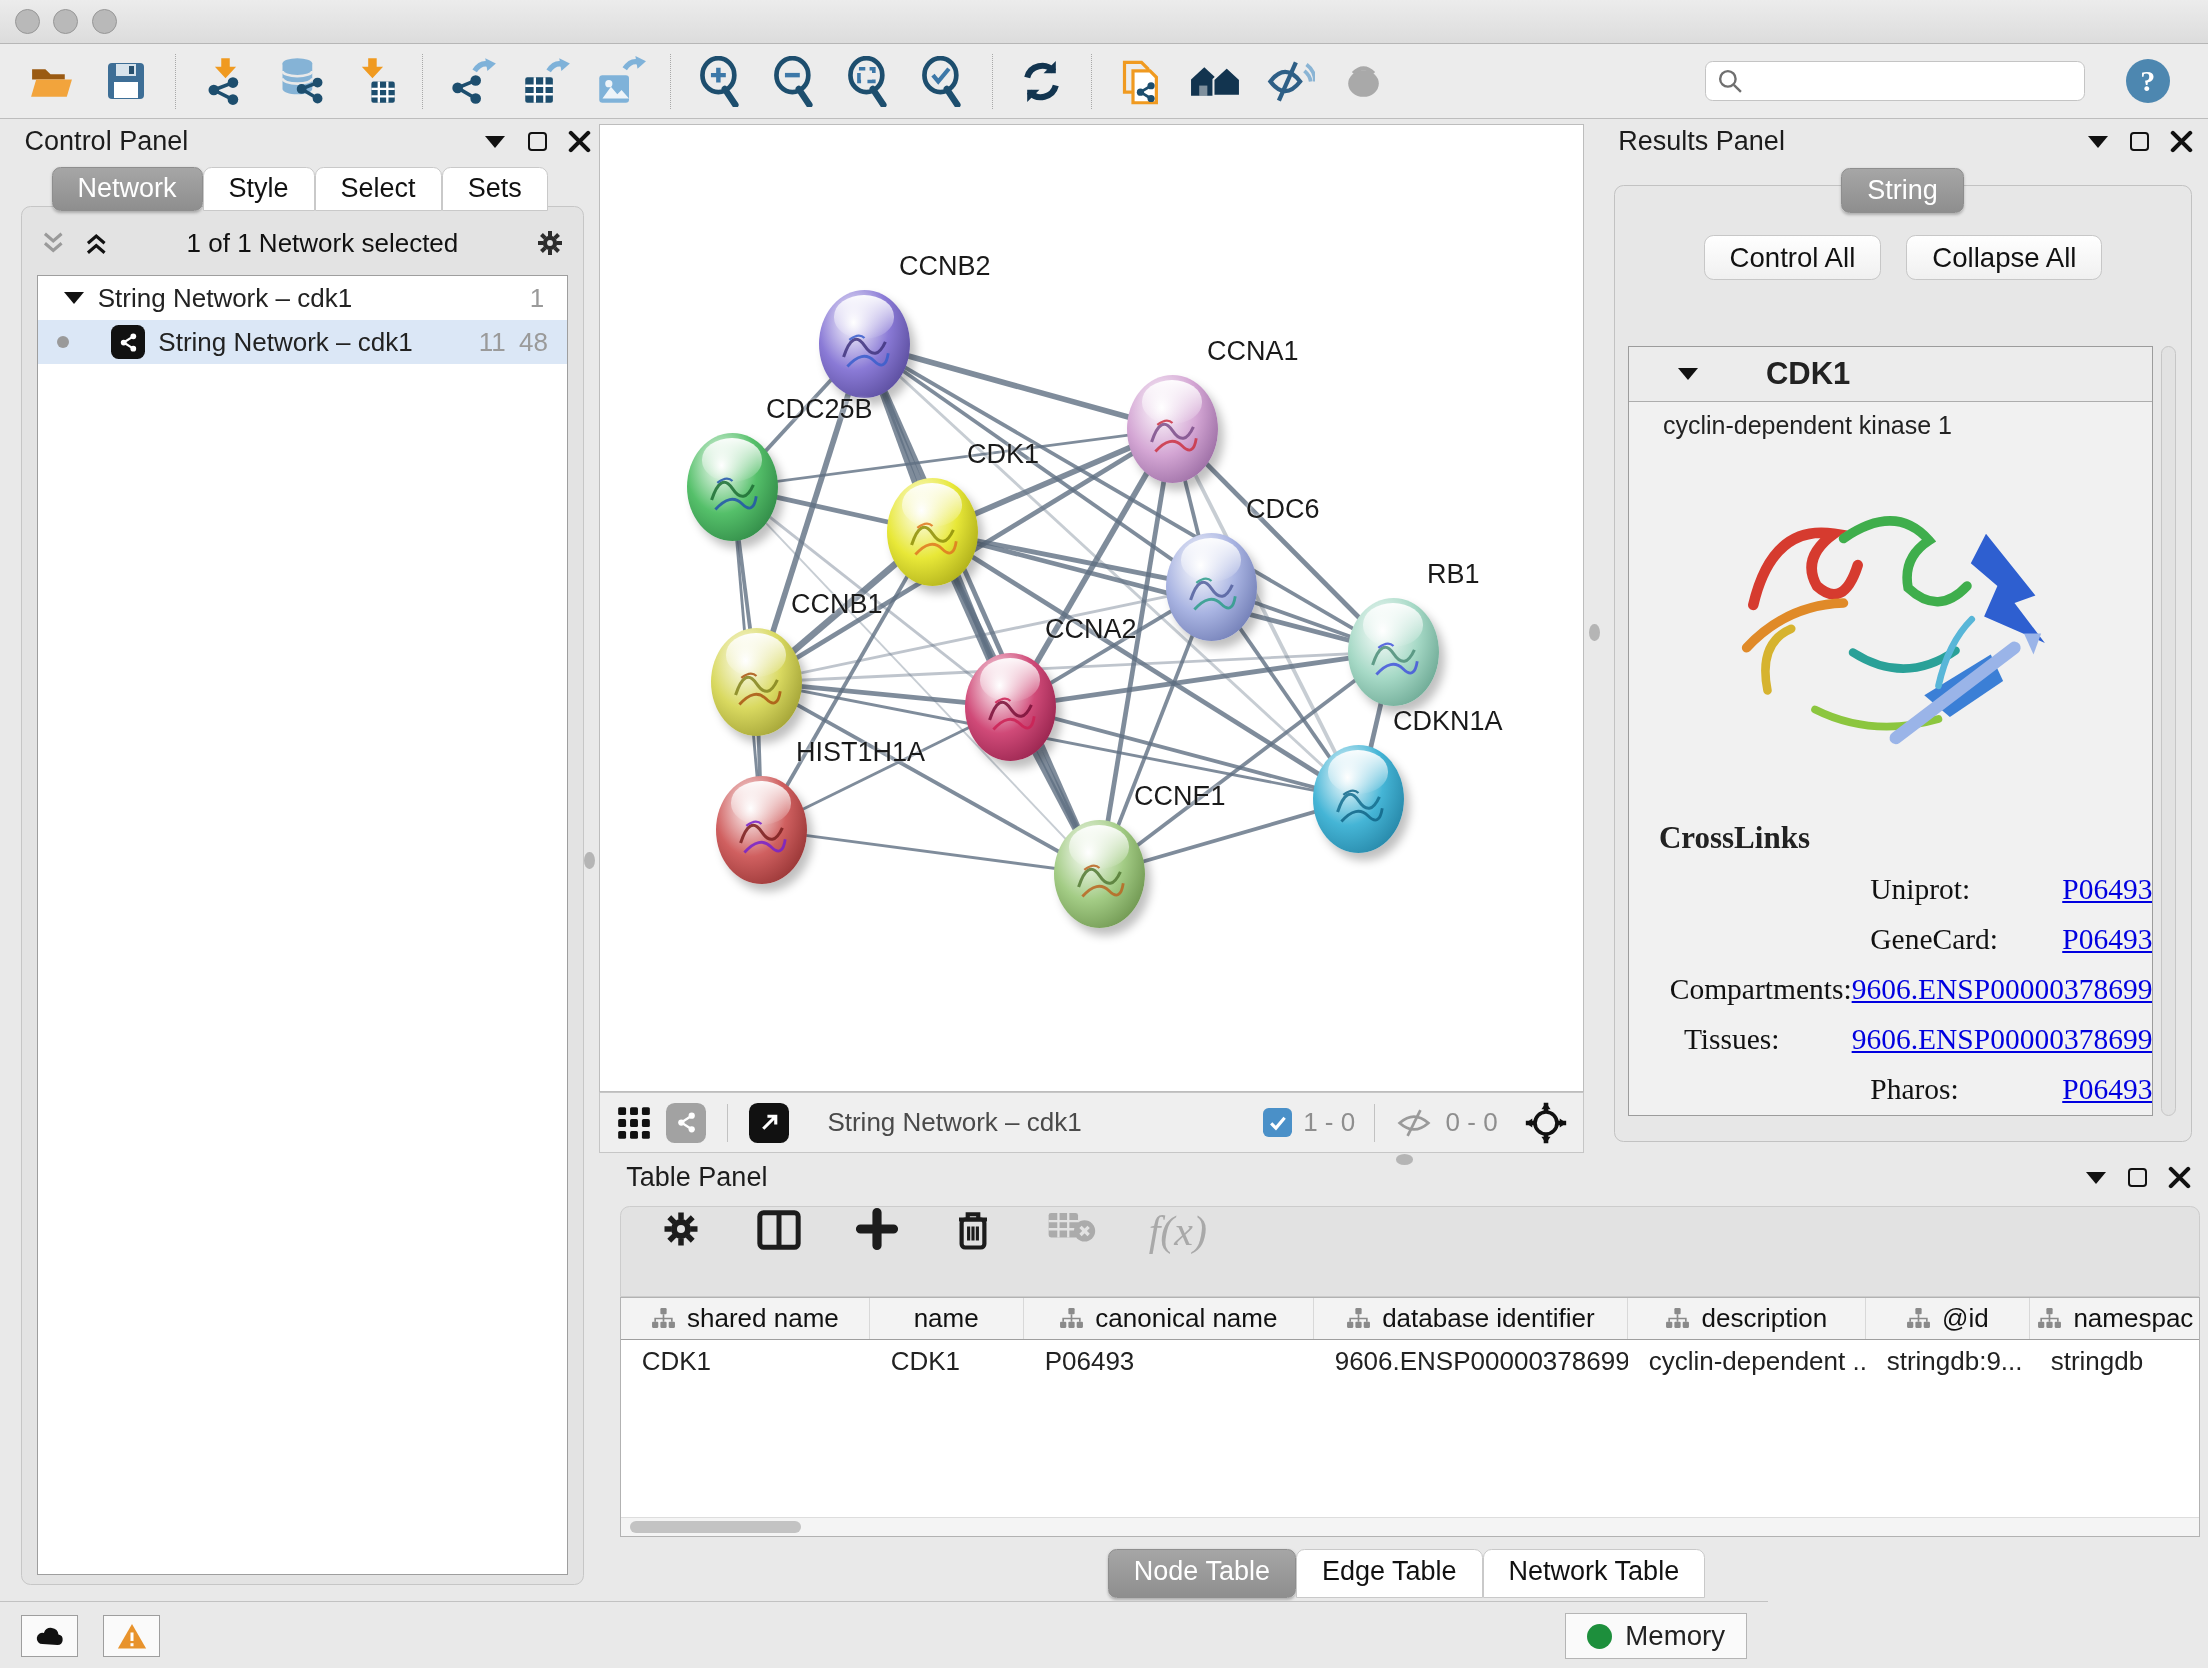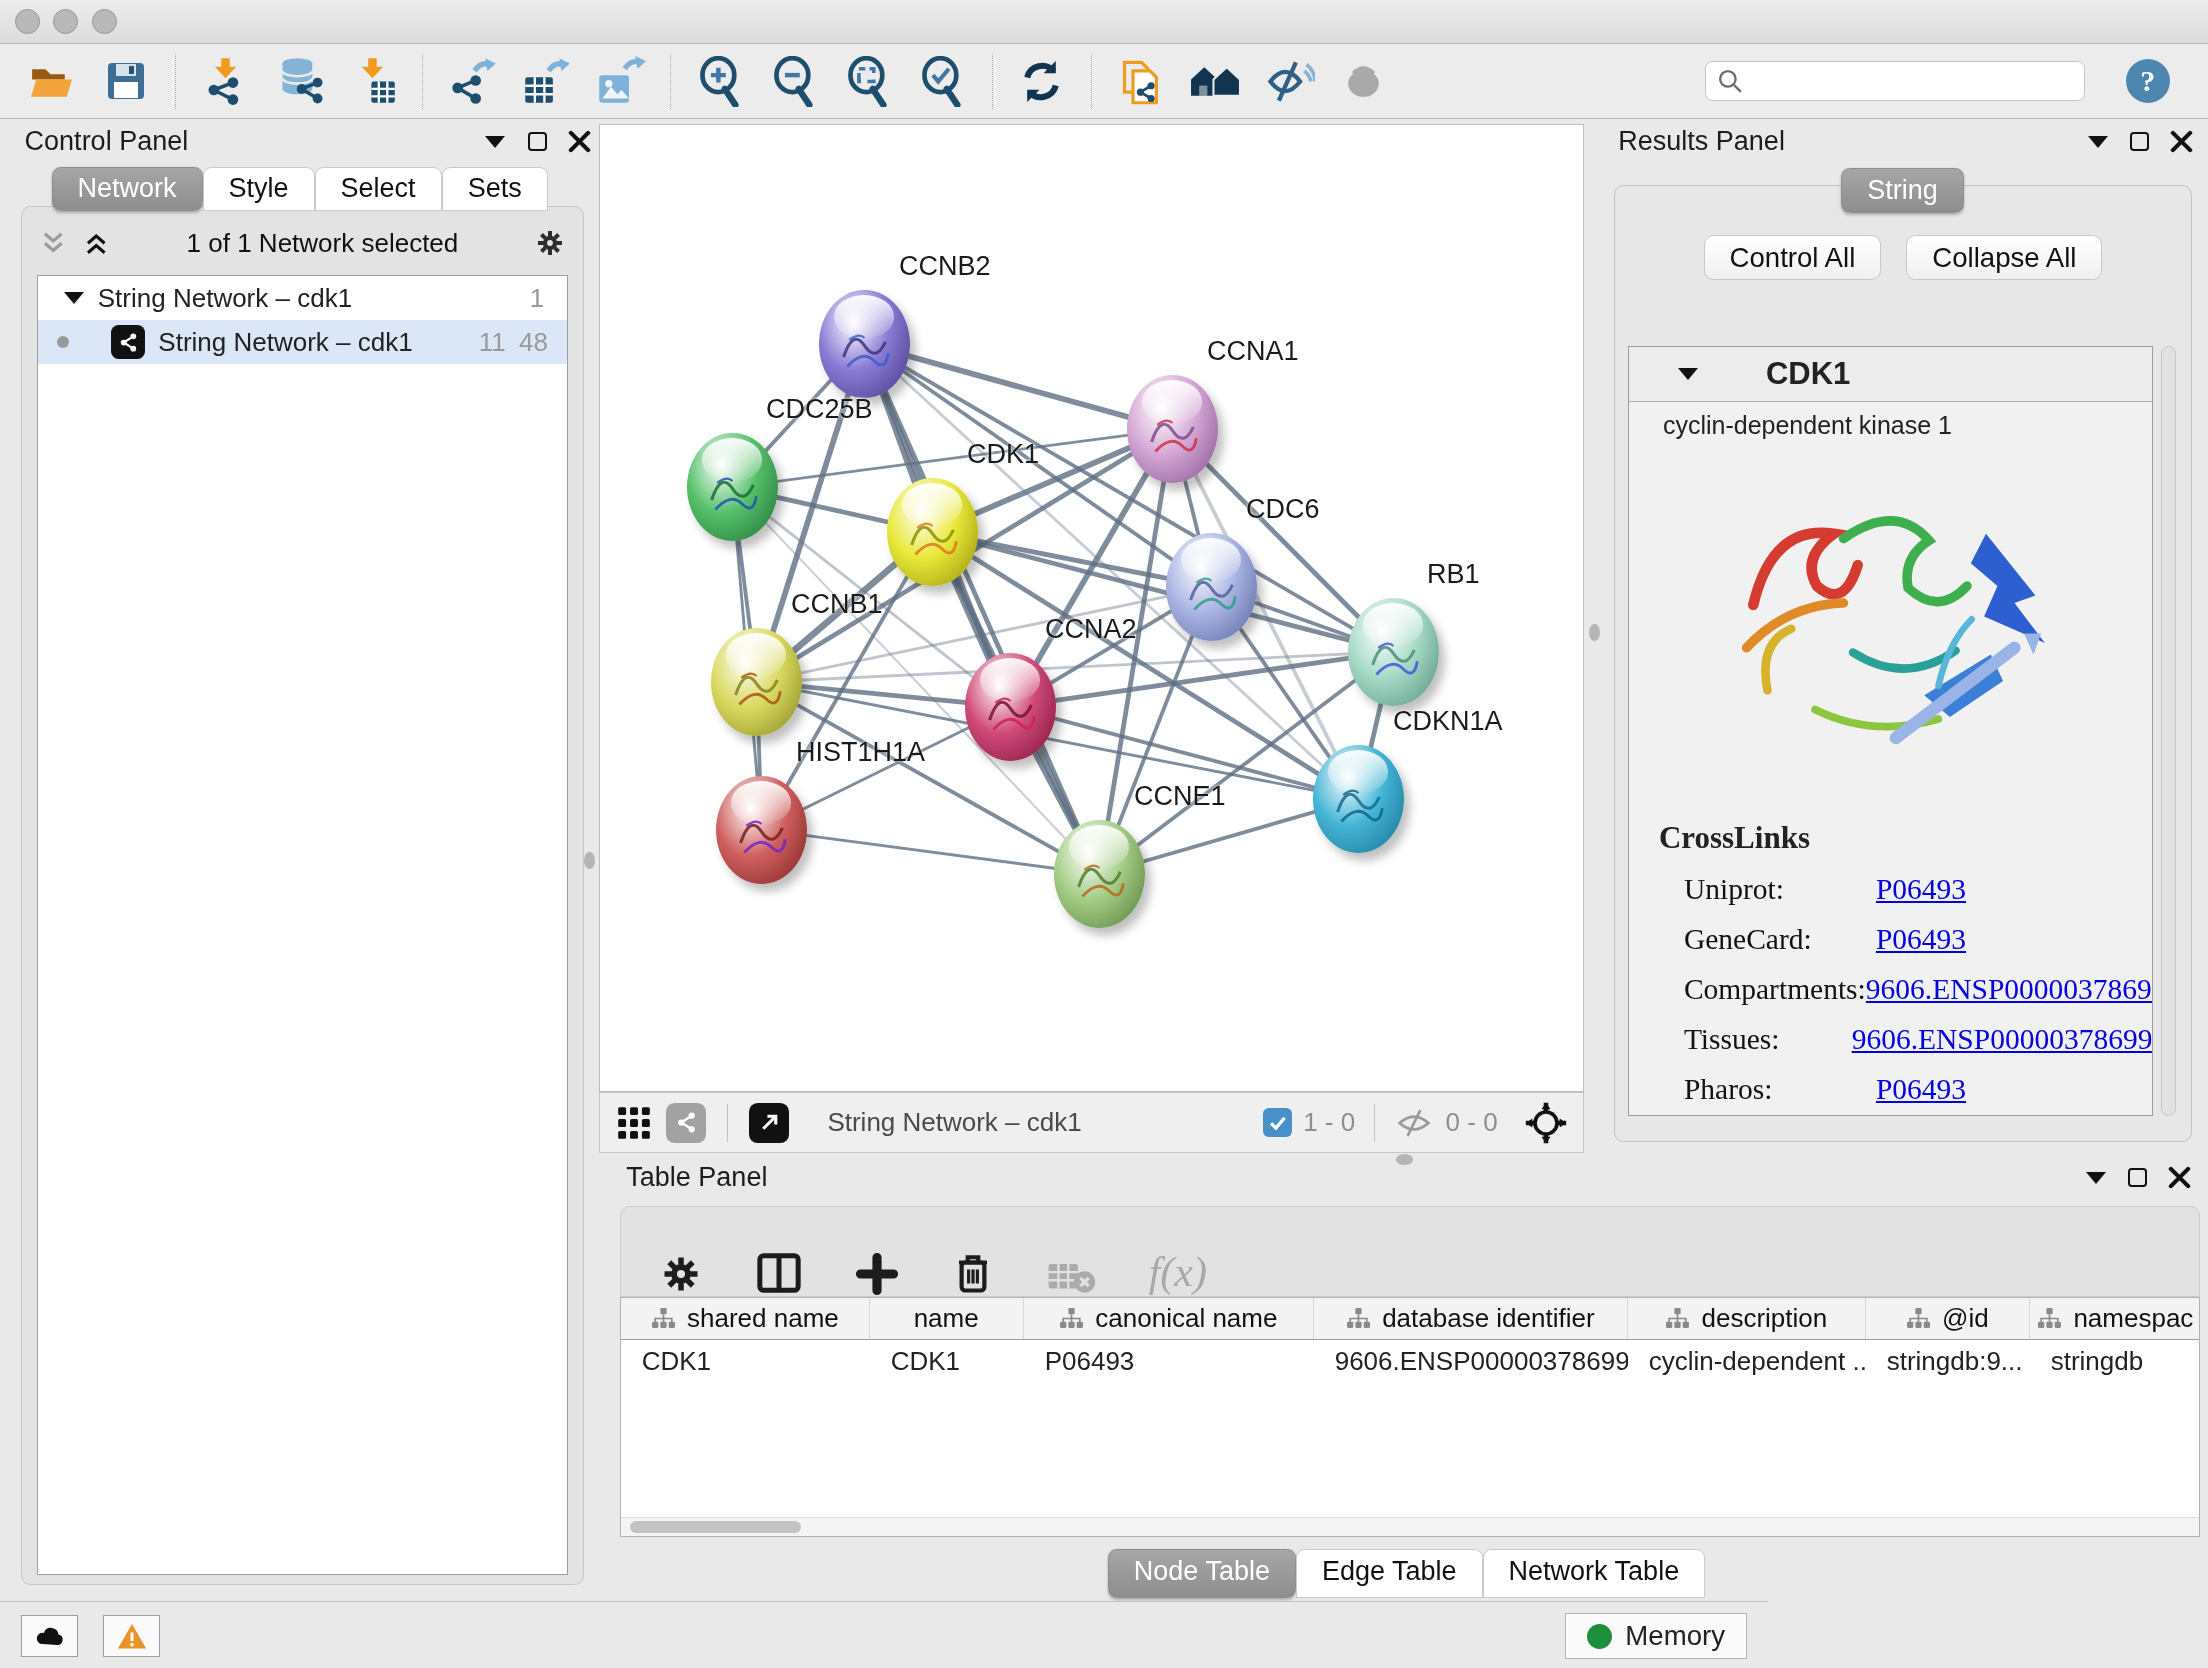--- a/index.html
+++ b/index.html
@@ -87,28 +87,28 @@
     border:1.9px solid #9c9c9c; overflow:hidden; }
   .rp-scroll { position:absolute; right:15px; top:160px; bottom:25px; width:15px; background:#e2e2e2;
     border:1px solid #c6c6c6; border-radius:7.6px; }
   .gene-header { height:55px; background:#ececec; border-bottom:1.9px solid #adadad; display:flex; align-items:center; }
   .gene-header .tri-down { margin-left:49px; }
   .gene-symbol { font-size:31px; font-weight:bold; margin-left:68px; }
   .gene-desc { font-size:25px; margin:9px 0 0 34px; }
   .protein-img { margin:13.3px auto 0; width:380px; }
   .crosslinks { font-family:"Liberation Serif", serif; margin:25px 0 0 30px; }
   .cl-heading { font-size:31px; font-weight:bold; }
-  .cl-row { display:flex; margin-top:17px; font-size:29.5px; }
+  .cl-row { display:flex; margin-top:17px; font-size:29.5px;justify-content:flex-end; }
   .cl-label { width:217px; padding-left:25px; color:#111; }
   .cl-link { color:#0000e0; text-decoration:underline; cursor:pointer; }
 
   
   .table-panel { position:absolute; left:613px; top:1162px; width:1587px; height:436px; }
   .tp-toolbar { position:absolute; left:6.7px; right:0; top:44px; height:91px; background:#e2e2e2;
-    border:1px solid #cccccc; border-radius:9.5px 9.5px 0 0; display:flex; align-items:flex-end; padding:0 38px; gap:53px; }
+    border:1px solid #cccccc; border-radius:9.5px 9.5px 0 0; display:flex; align-items:flex-start; padding:0 38px; gap:53px; }
   .tp-table { position:absolute; left:6.7px; right:0; top:135px; bottom:61px; background:#fff; border:1px solid #b2b2b2; overflow:hidden; }
   .t-header { display:flex; background:#f3f3f3; border-bottom:1.9px solid #9e9e9e; height:42px; }
   .th { display:flex; align-items:center; justify-content:center; gap:11.4px; font-size:26px; color:#111;
     border-right:1px solid #d8d8d8; flex:none; cursor:pointer; }
   .t-row { display:flex; height:42px; }
   .td { display:flex; align-items:center; font-size:26px; padding-left:21px; flex:none; white-space:nowrap; overflow:hidden; }
   .t-hscroll { position:absolute; left:0; right:0; bottom:0; height:19px; background:#f4f4f4; border-top:1px solid #ddd; }
   .t-hscroll .handle { position:absolute; left:9.5px; top:2.9px; width:171px; height:12.4px; background:#c3c3c3; border-radius:6.7px; cursor:pointer; }
   .tp-tabs { position:absolute; left:0; right:0; bottom:0; height:49px; display:flex; justify-content:center; }
 

